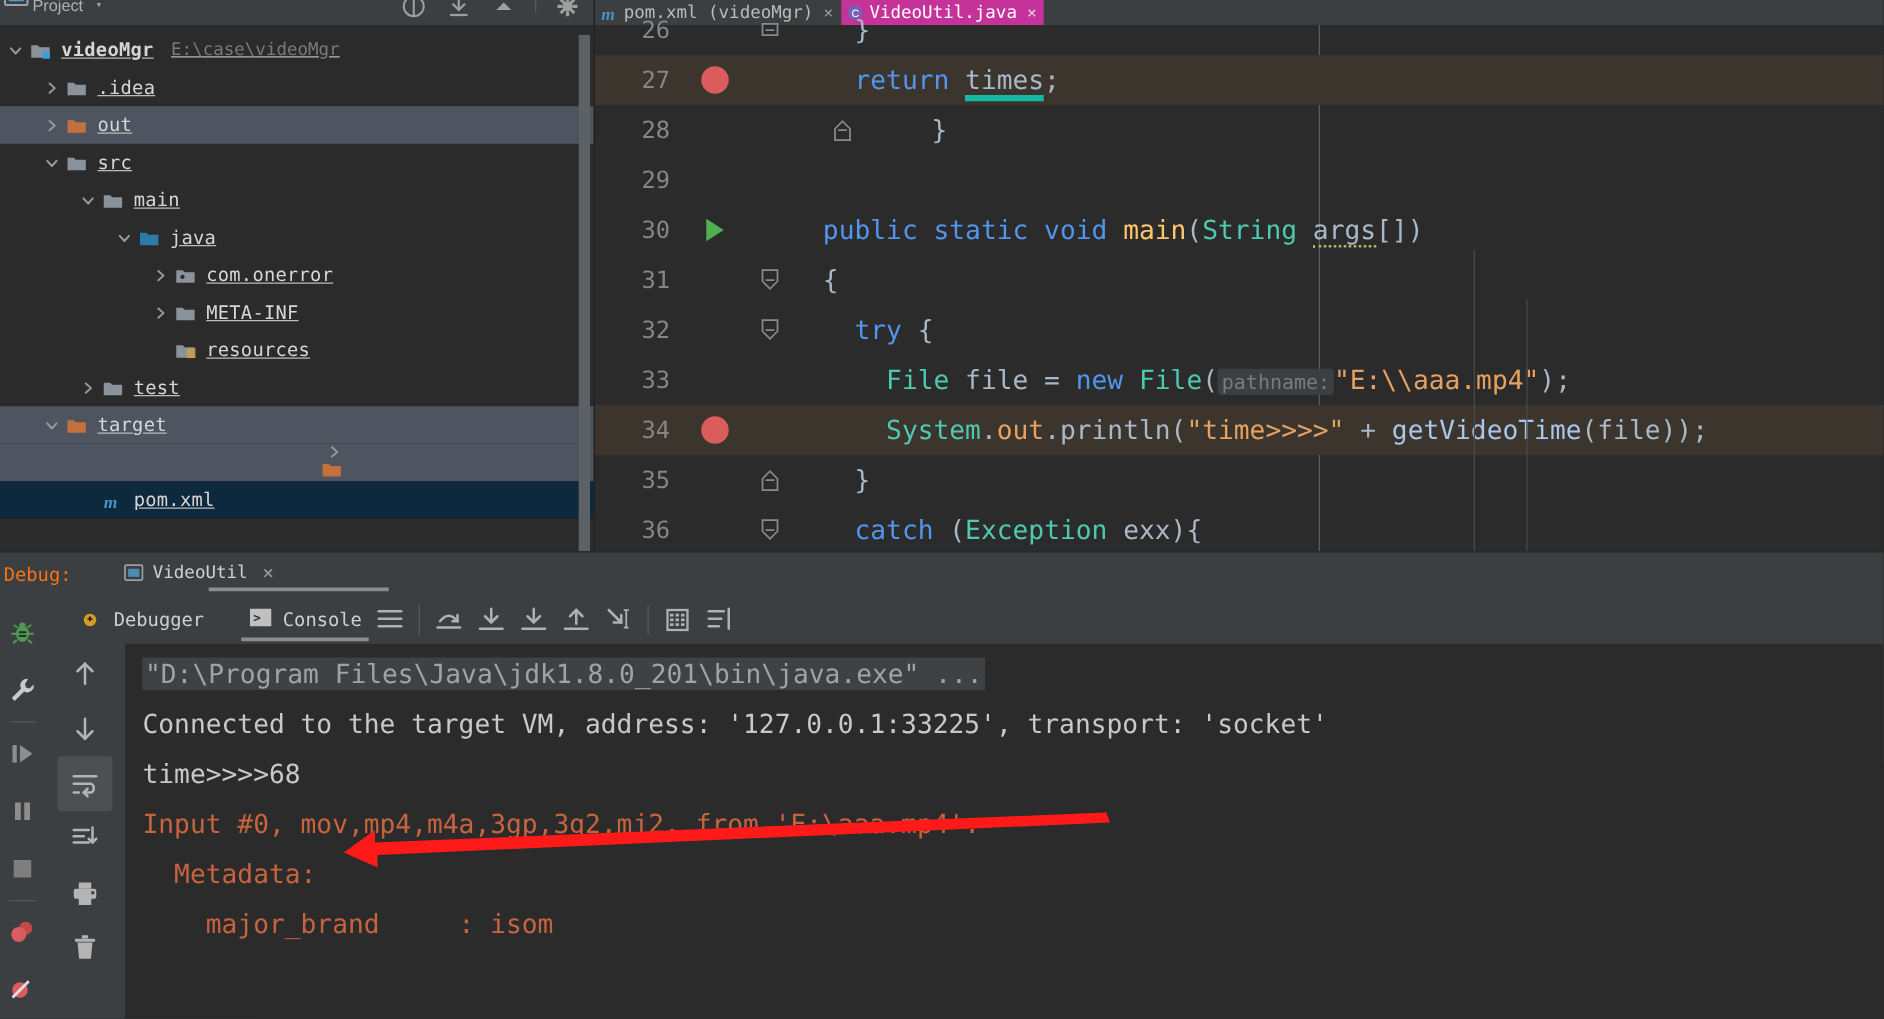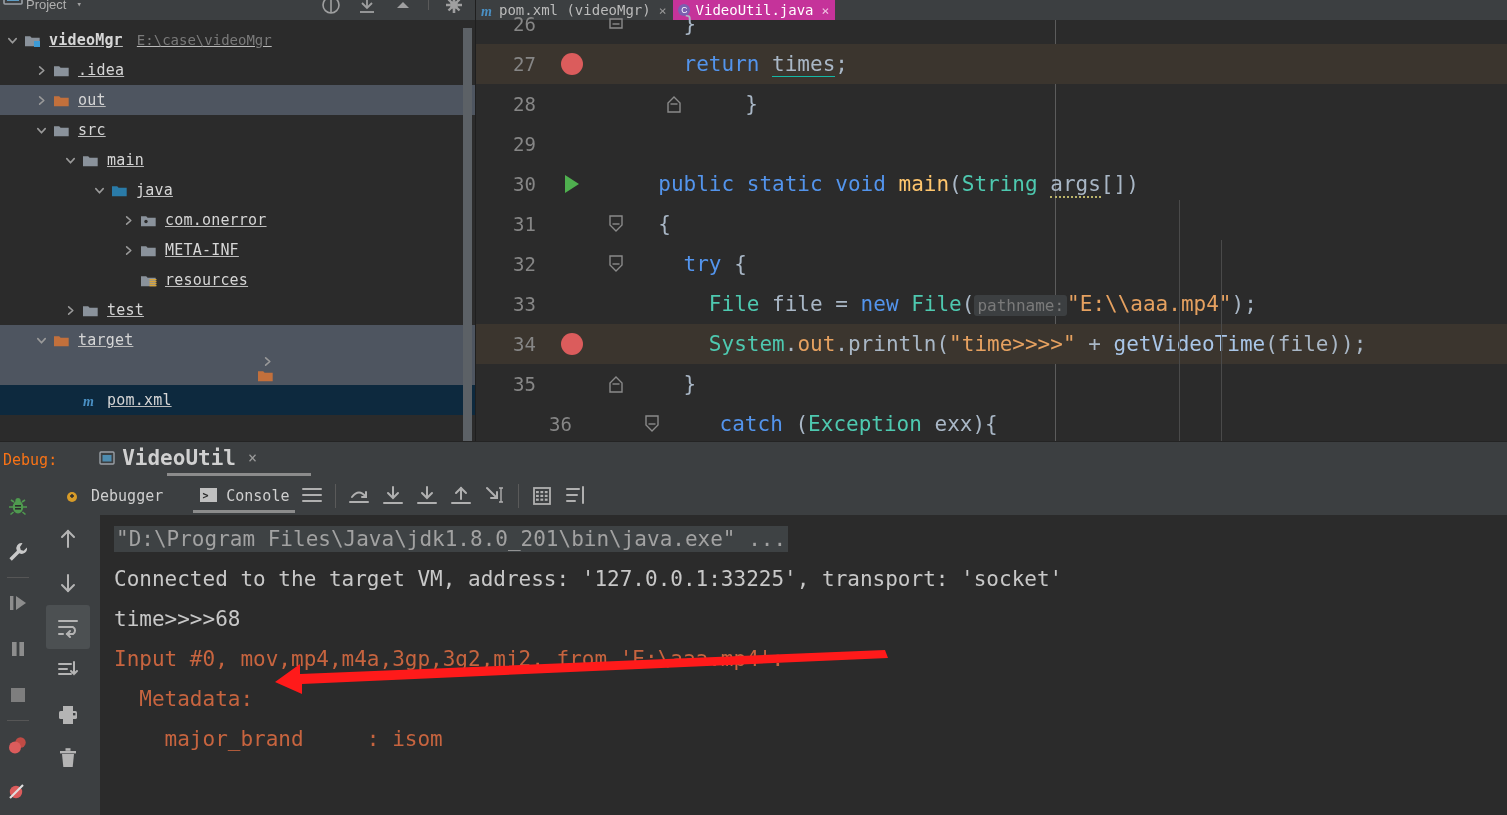--- a/index.html
+++ b/index.html
@@ -69,32 +69,32 @@
   .foldcol{width:34px;flex:0 0 34px;display:flex;align-items:center;
            justify-content:center;position:relative;}
   .ctext{font-size:21px;white-space:pre;letter-spacing:0px;
          font-family:"DejaVu Sans Mono","Liberation Mono",monospace;}
   .foldline{position:absolute;left:579px;top:0;bottom:0;width:1px;background:#5c5c5c;}
   .indentline{position:absolute;top:0;bottom:0;width:1px;background:#4a4a4a;} .kw2{color:#5394ec;} .typ{color:#4ec9b0;}
   .plain{color:#a9b7c6;} .str{color:#e6a160;} .fn{color:#ffc66d;}
   .fld{color:#9876aa;}
   .hint{background:#3c3f41;color:#7a7a7a;border-radius:3px;padding:1px 3px;
         font-size:16px;}
-  .undl{border-bottom:1px solid #14b8a6;}
+  .undl{border-bottom:5px solid #14b8a6;}
   .wavy{border-bottom:2px dotted #bbb36b;}
 
   
   .debugwin{flex:1;display:flex;flex-direction:column;background:#3c3f41;
             border-top:1px solid #242424;position:relative;}
   .dbg-titlerow{height:35px;display:flex;align-items:center;position:relative;}
   .dbg-label{font-size:15px;color:#f97316;margin-left:3px;}
   .dbg-tab{margin-left:42px;display:flex;align-items:center;gap:7px;
            position:relative;padding-bottom:4px;}
   .dbg-tab .tico{width:16px;height:14px;}
-  .dbg-tab .tx{font-size:21px;color:#d0d0d0;font-weight:bold;}
+  .dbg-tab .tx{font-size:14px;color:#d0d0d0;}
   .dbg-tab .close{color:#9a9a9a;font-size:15px;margin-left:5px;}
   .dbg-underline{position:absolute;left:68px;bottom:-2px;width:144px;height:3px;
                  background:#8c8c8c;}
 
   .dbg-body{flex:1;display:flex;position:relative;overflow:hidden;}
   .dbg-left{width:36px;flex:0 0 36px;display:flex;flex-direction:column;
             align-items:center;padding-top:6px;gap:0px;background:#3c3f41;}
   .lbtn{width:36px;height:46px;display:flex;align-items:center;justify-content:center;}
   .ldiv{width:22px;height:1px;background:#565656;margin:2px 0;}
 
@@ -415,21 +415,21 @@
             <div class="gutter">35</div>
             <div class="bpcol"></div>
             <div class="foldcol">
               <svg viewBox="0 0 18 20" width="18" height="20">
                 <path d="M3 18 h12 v-9 l-6 -6 l-6 6 z" fill="none" stroke="#8a8a8a" stroke-width="1.4"></path>
                 <line x1="5.5" y1="10" x2="12.5" y2="10" stroke="#8a8a8a" stroke-width="1.4"></line>
               </svg>
             </div>
             <div class="ctext"><span class="plain">    }</span></div>
           </div>
-          <div class="cline" style="top: 384px; position: absolute; left: 0px; right: 0px; margin-left: 36px;">
+          <div class="cline" style="top: 384px; position: absolute; left: 0px; right: 0px;">
             <div class="gutter">36</div>
             <div class="bpcol"></div>
             <div class="foldcol">
               <svg viewBox="0 0 18 20" width="18" height="20">
                 <path d="M3 2 h12 v9 l-6 6 l-6 -6 z" fill="none" stroke="#8a8a8a" stroke-width="1.4"></path>
                 <line x1="5.5" y1="10" x2="12.5" y2="10" stroke="#8a8a8a" stroke-width="1.4"></line>
               </svg>
             </div>
             <div class="ctext"><span class="kw2">    catch </span><span class="plain">(</span><span class="typ">Exception</span><span class="plain"> exx){</span></div>
           </div>

